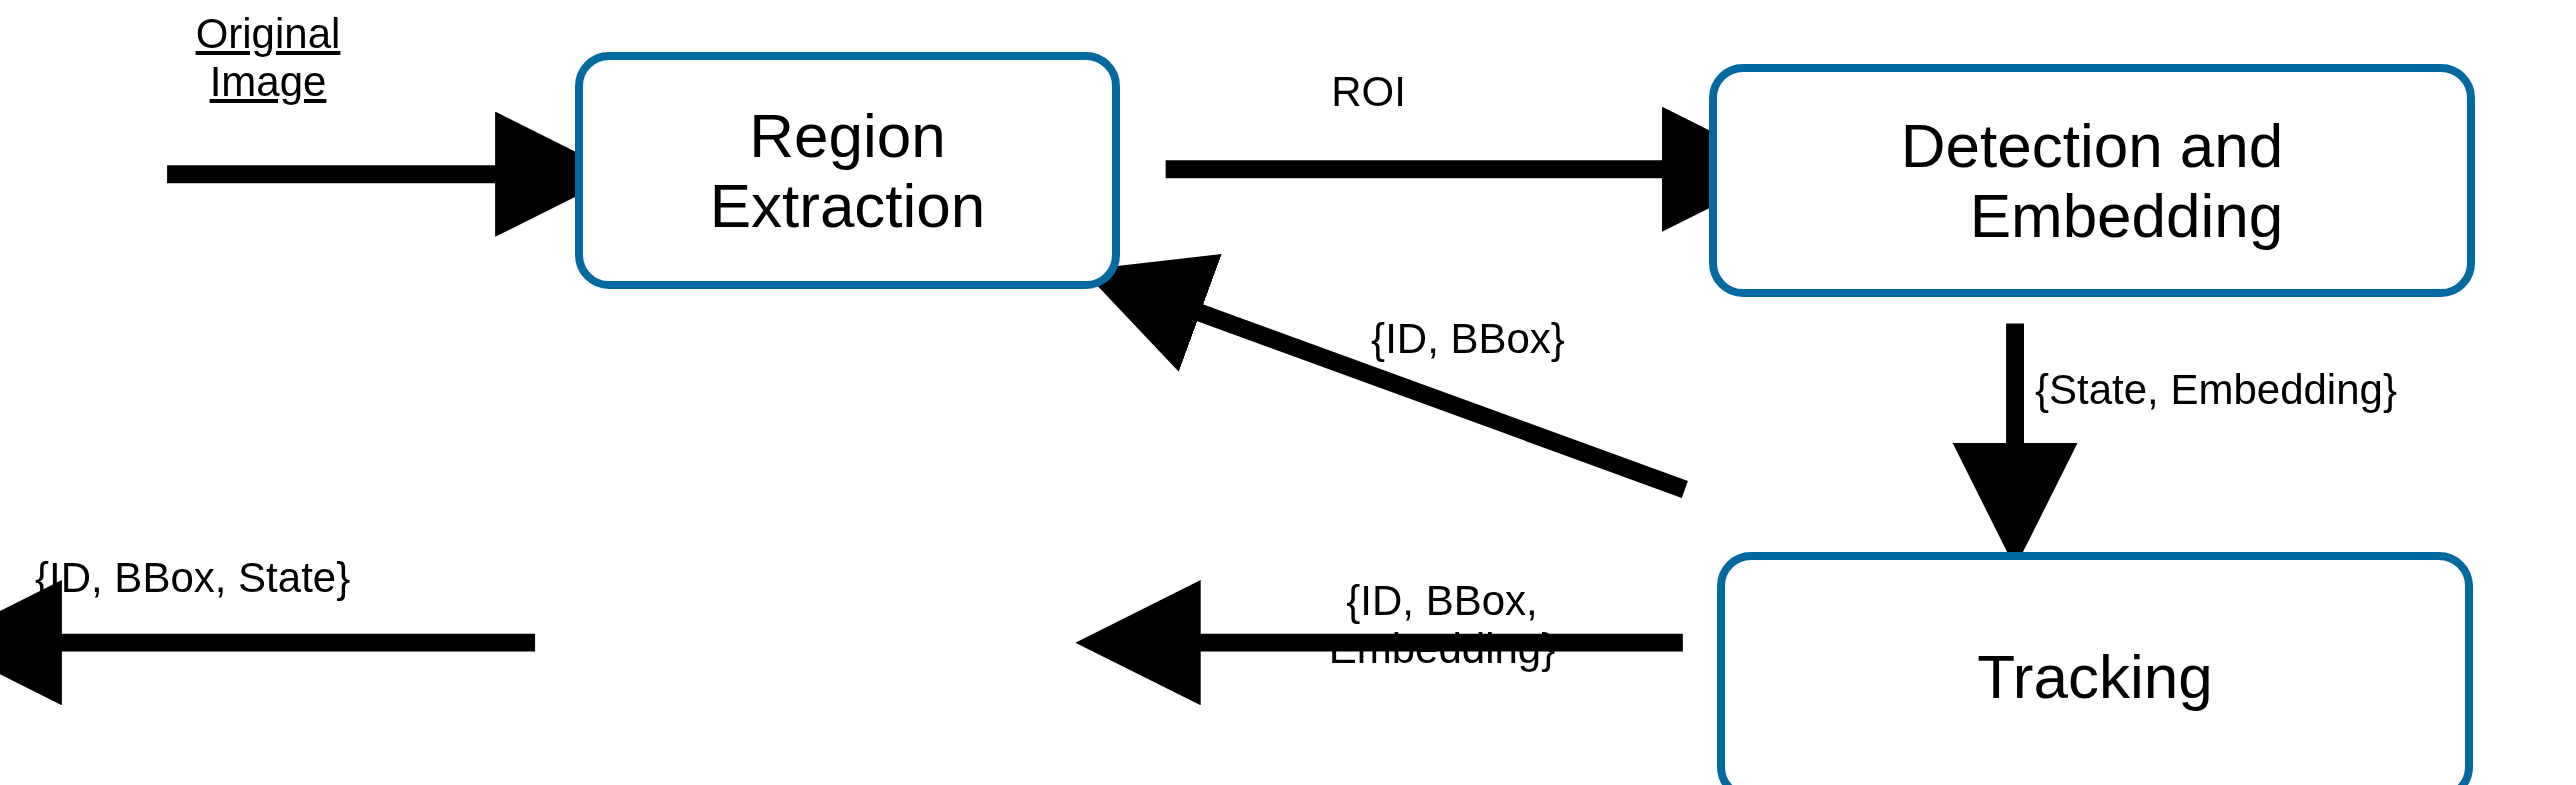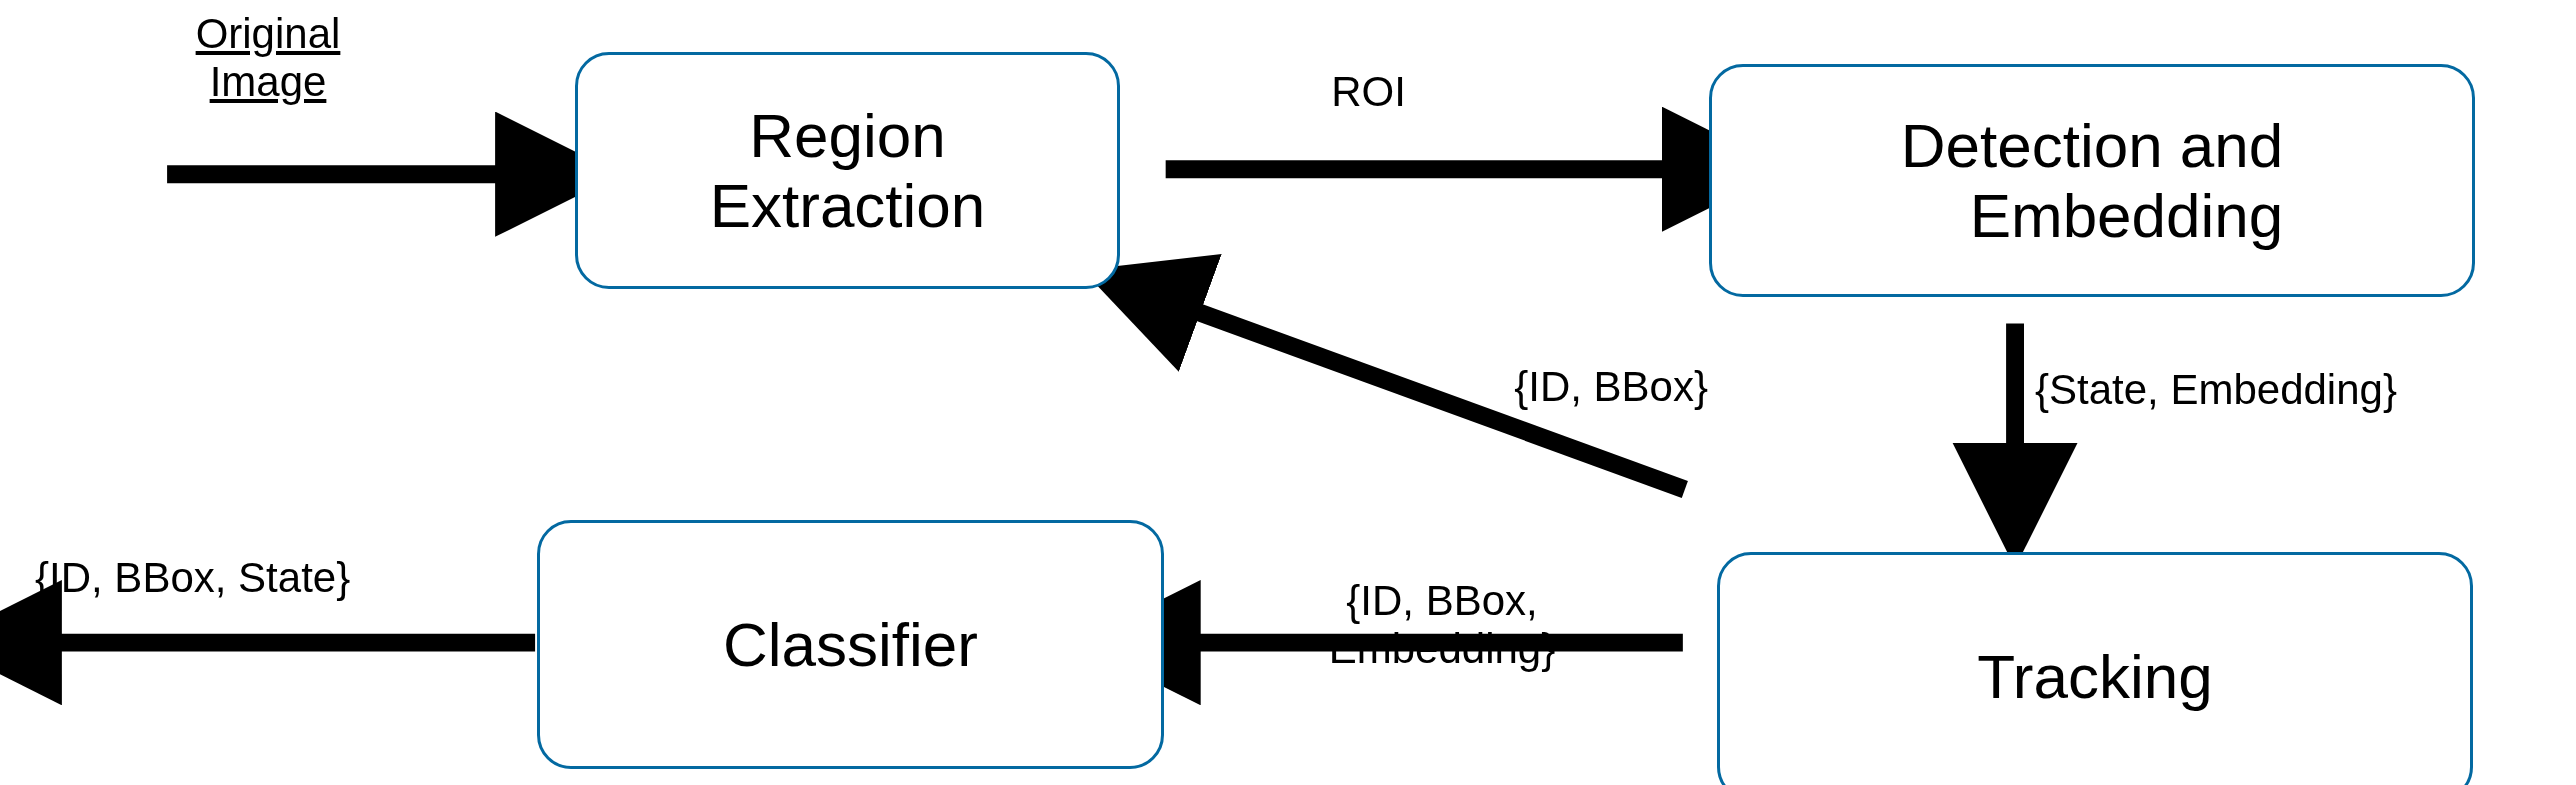--- a/index.html
+++ b/index.html
@@ -13,21 +13,21 @@
     width: 2576px;
     height: 786px;
     background: #ffffff;
     font-family: "Liberation Sans", sans-serif;
     color: #000000;
     overflow: hidden;
   }
   .node {
     position: absolute;
     box-sizing: border-box;
-    border: 3px solid #0369a1;
+    border: 8px solid #0369a1;
     border-radius: 34px;
     background: #ffffff;
     display: flex;
     align-items: center;
     justify-content: center;
     text-align: center;
     line-height: 1.12;
     font-size: 62px;
     font-weight: 400;
     color: #000000;
@@ -77,30 +77,29 @@
   </svg>
 
   <div class="node" style="left:575px; top:52px; width:545px; height:237px;">Region
 Extraction</div>
 
   <div class="node" style="left:1709px; top:64px; width:766px; height:233px;text-align:right;">Detection and
 Embedding</div>
 
   <div class="node" style="left:1717px; top:520px; width:756px; height:249px;margin-top:32px;">Tracking</div>
 
-  <div class="node" style="left:537px; top:520px; width:627px; height:249px;">Classifier</div>
 
   <div class="edge-label" style="left:119px; top:10px; width:298px;text-decoration:underline;">Original
 Image</div>
 
   <div class="edge-label" style="left:1239px; top:68px; width:259px;">ROI</div>
 
   <div class="edge-label" style="left:2035px; top:366px; width:537px; text-align:left;">{State, Embedding}</div>
 
-  <div class="edge-label" style="left:1390px; top:315px; width:318px; text-align:right;margin-top:48px;">{ID, BBox}</div>
+  <div class="edge-label" style="left:1309px; top:315px; width:318px; text-align:center;">{ID, BBox}</div>
 
   <div class="edge-label" style="left:1243px; top:577px; width:398px;">{ID, BBox,
 Embedding}</div>
 
   <div class="edge-label" style="left:35px; top:554px; width:477px; text-align:left;">{ID, BBox, State}</div>
 
 </div>
 
 
 </body></html>

